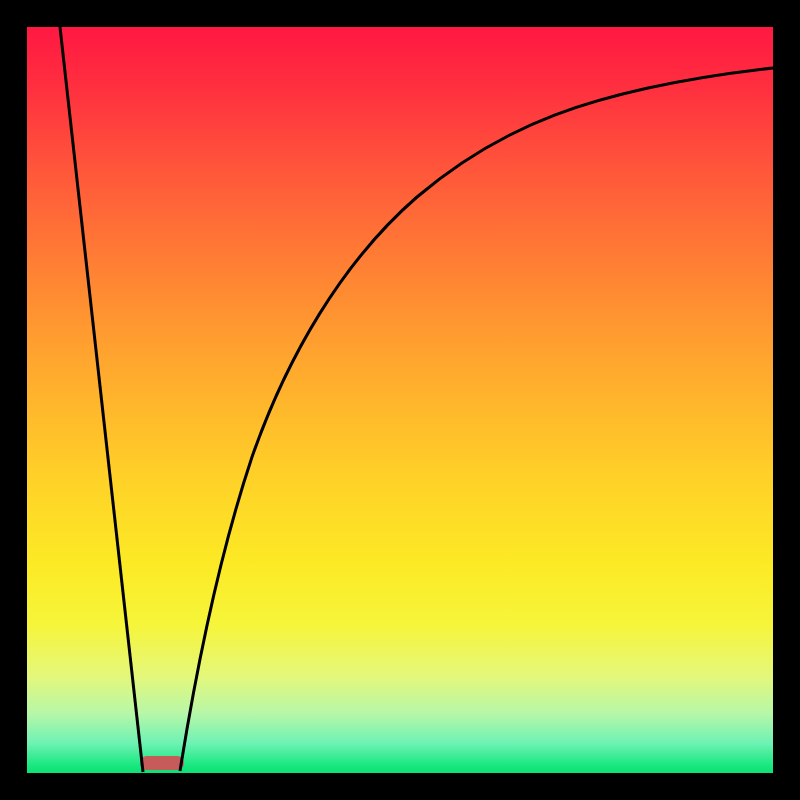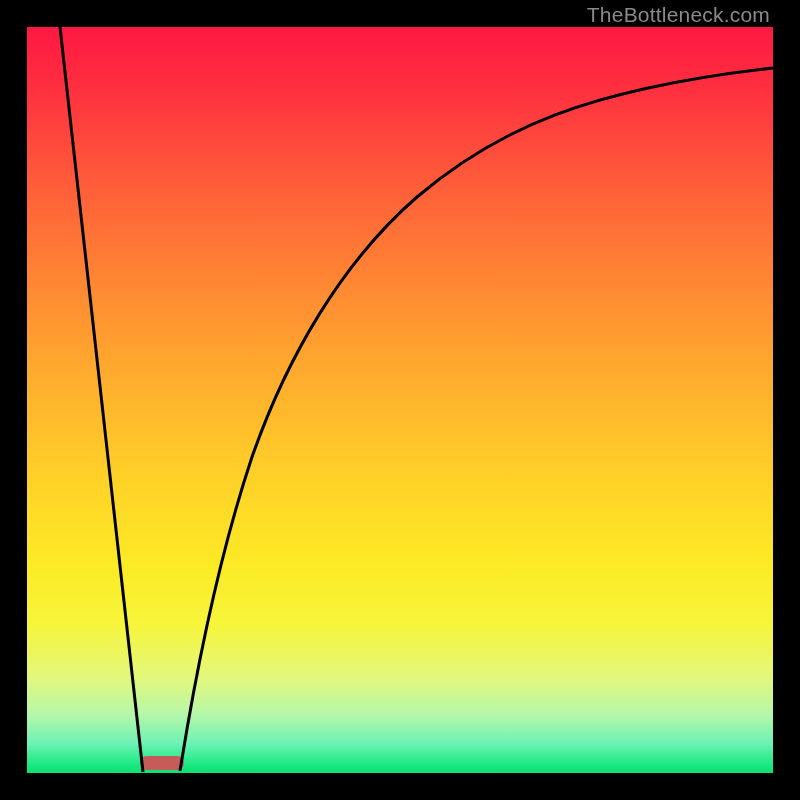--- a/index.html
+++ b/index.html
@@ -72,15 +72,14 @@
     <div class="gradient"></div>
 
     <div class="marker" style="left:113px;bottom:3px;width:44px;height:14px;"></div>
 
     <svg class="curves" viewBox="0 0 746 746" preserveAspectRatio="none">
       <path fill="none" stroke="#000" stroke-width="3" d="M 33 0 L 116 745"></path>
       <path fill="none" stroke="#000" stroke-width="3" d="M 153 744 C 172 625, 195 520, 225 430 C 260 330, 315 235, 390 170 C 470 102, 560 62, 746 41"></path>
     </svg>
   </div>
 
-  <div class="watermark">TheBottleneck.com</div>
 
 </div>
 
 </body></html>

